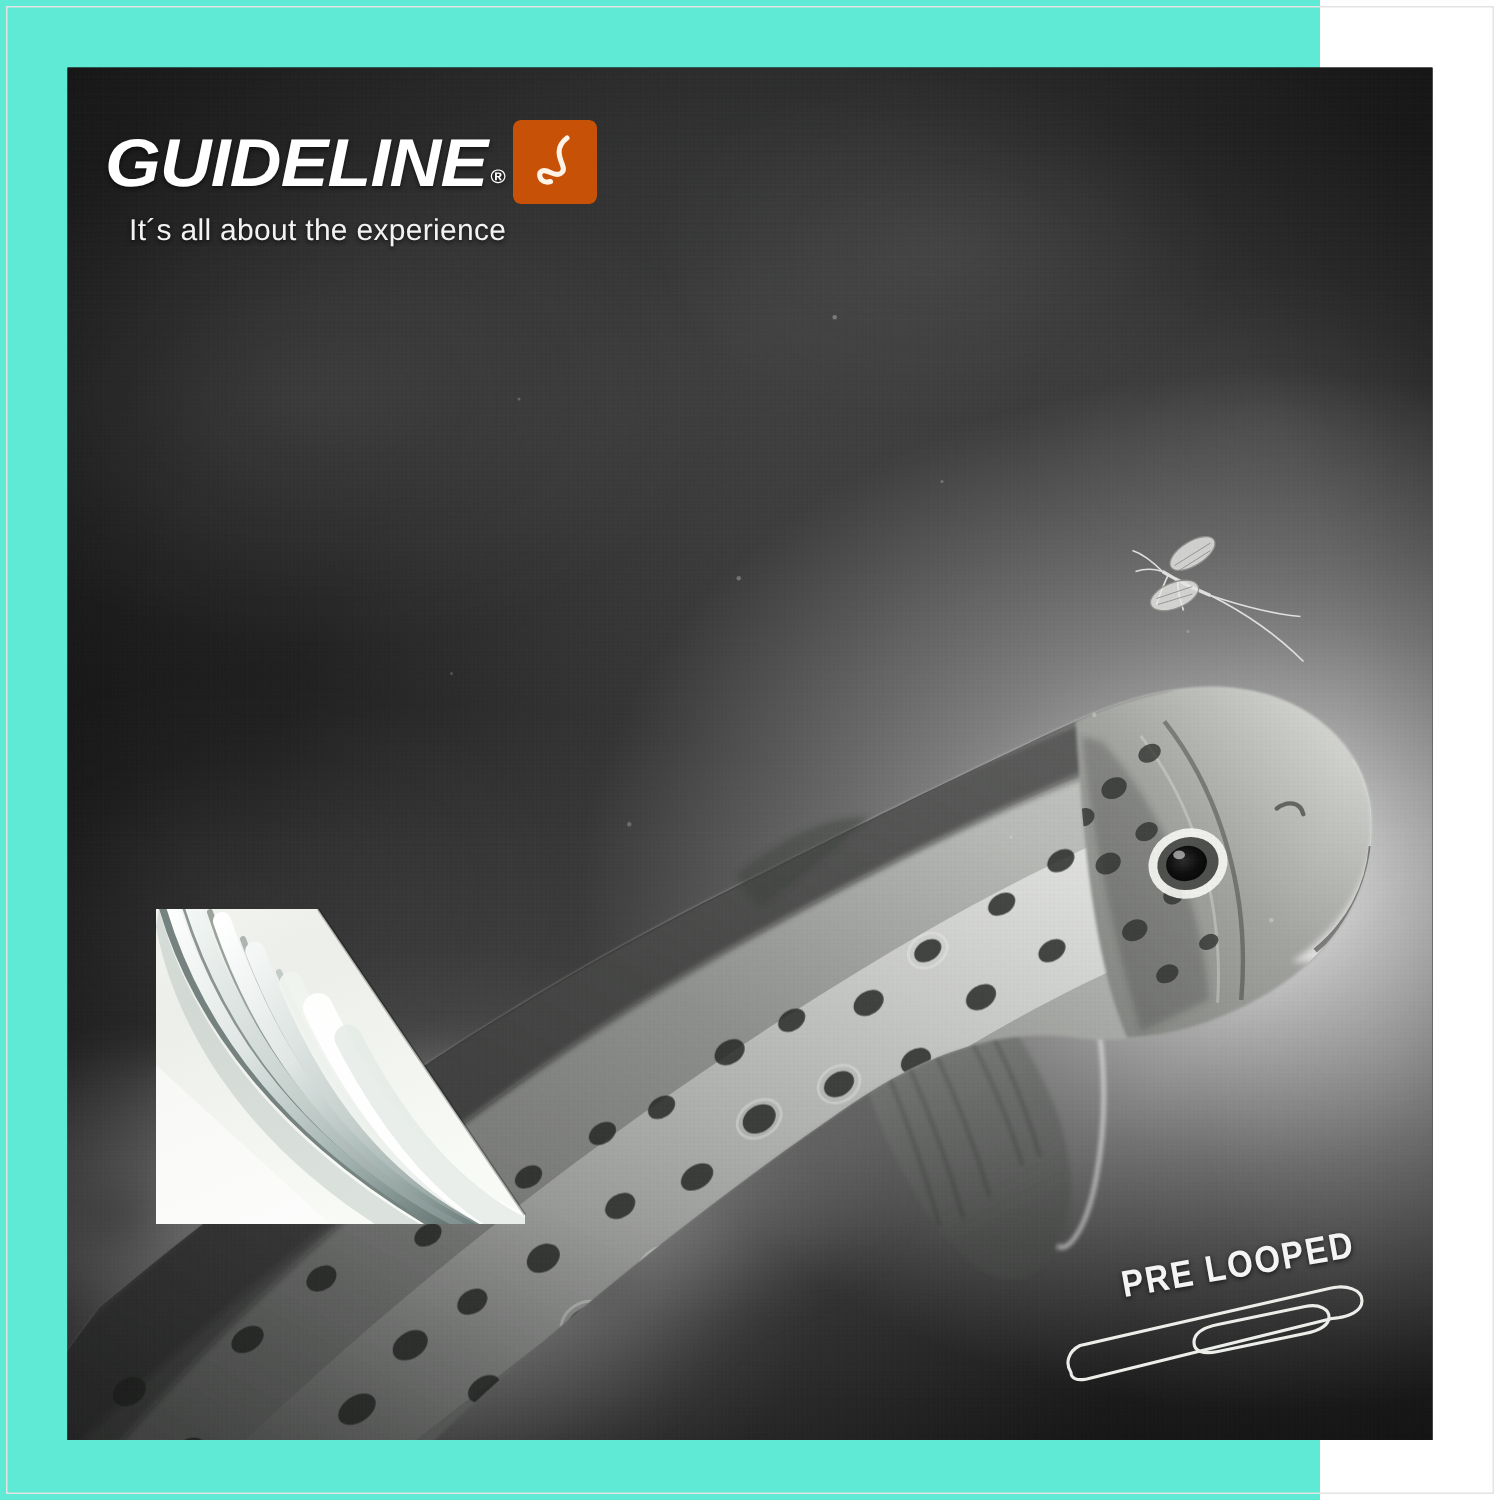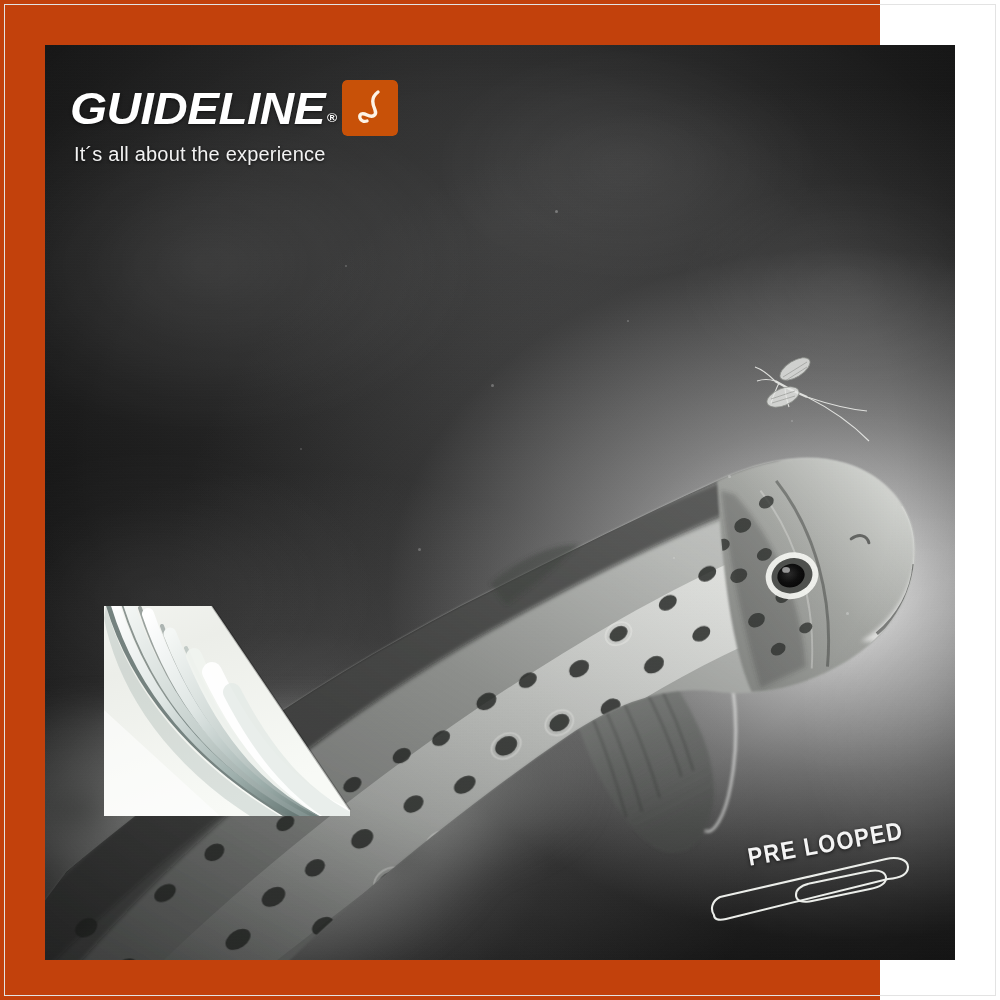--- a/index.html
+++ b/index.html
@@ -6,21 +6,21 @@
     margin: 0; padding: 0;
     width: 1000px; height: 1000px;
     background: #ffffff;
     font-family: "Liberation Sans", sans-serif;
     overflow: hidden;
   }
 
   #poster-root {
     position: relative;
     width: 880px; height: 1000px;
-    background: #c2410c;
+    background: #5eead4;
     box-sizing: border-box;
   }
 
   
   #page-edge {
     position: absolute;
     left: 4px; top: 4px;
     width: 992px; height: 992px;
     border: 1px solid #e3e3e3;
     box-sizing: border-box;
@@ -123,21 +123,21 @@
   #logo-mark {
     width: 56px; height: 56px;
     border-radius: 5px;
     display: block;
     flex: 0 0 auto;
     margin-left: 6px;
   }
 
   #tagline {
     margin-top: 7px;
-    margin-left: 4px;
+    margin-left: 16px;
     font-family: "Liberation Sans", sans-serif;
     font-weight: 400;
     font-size: 20px;
     letter-spacing: .2px;
     color: #f2f2f2;
     text-shadow: 0 1px 3px rgba(0,0,0,.7);
     white-space: nowrap;
   }
 
   

